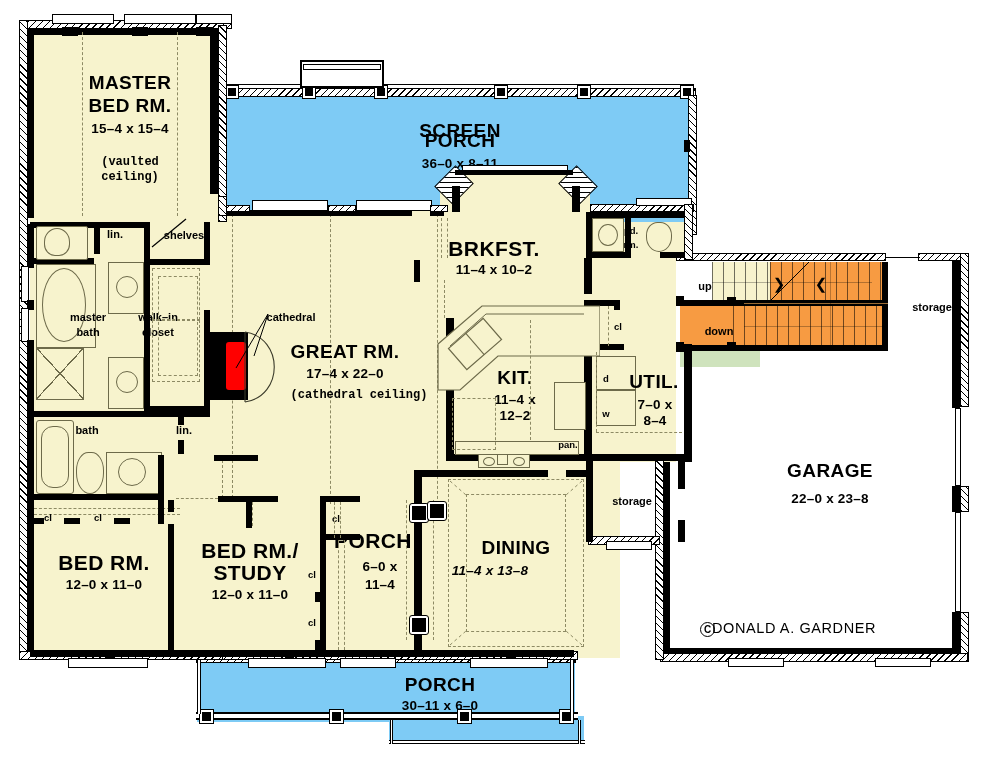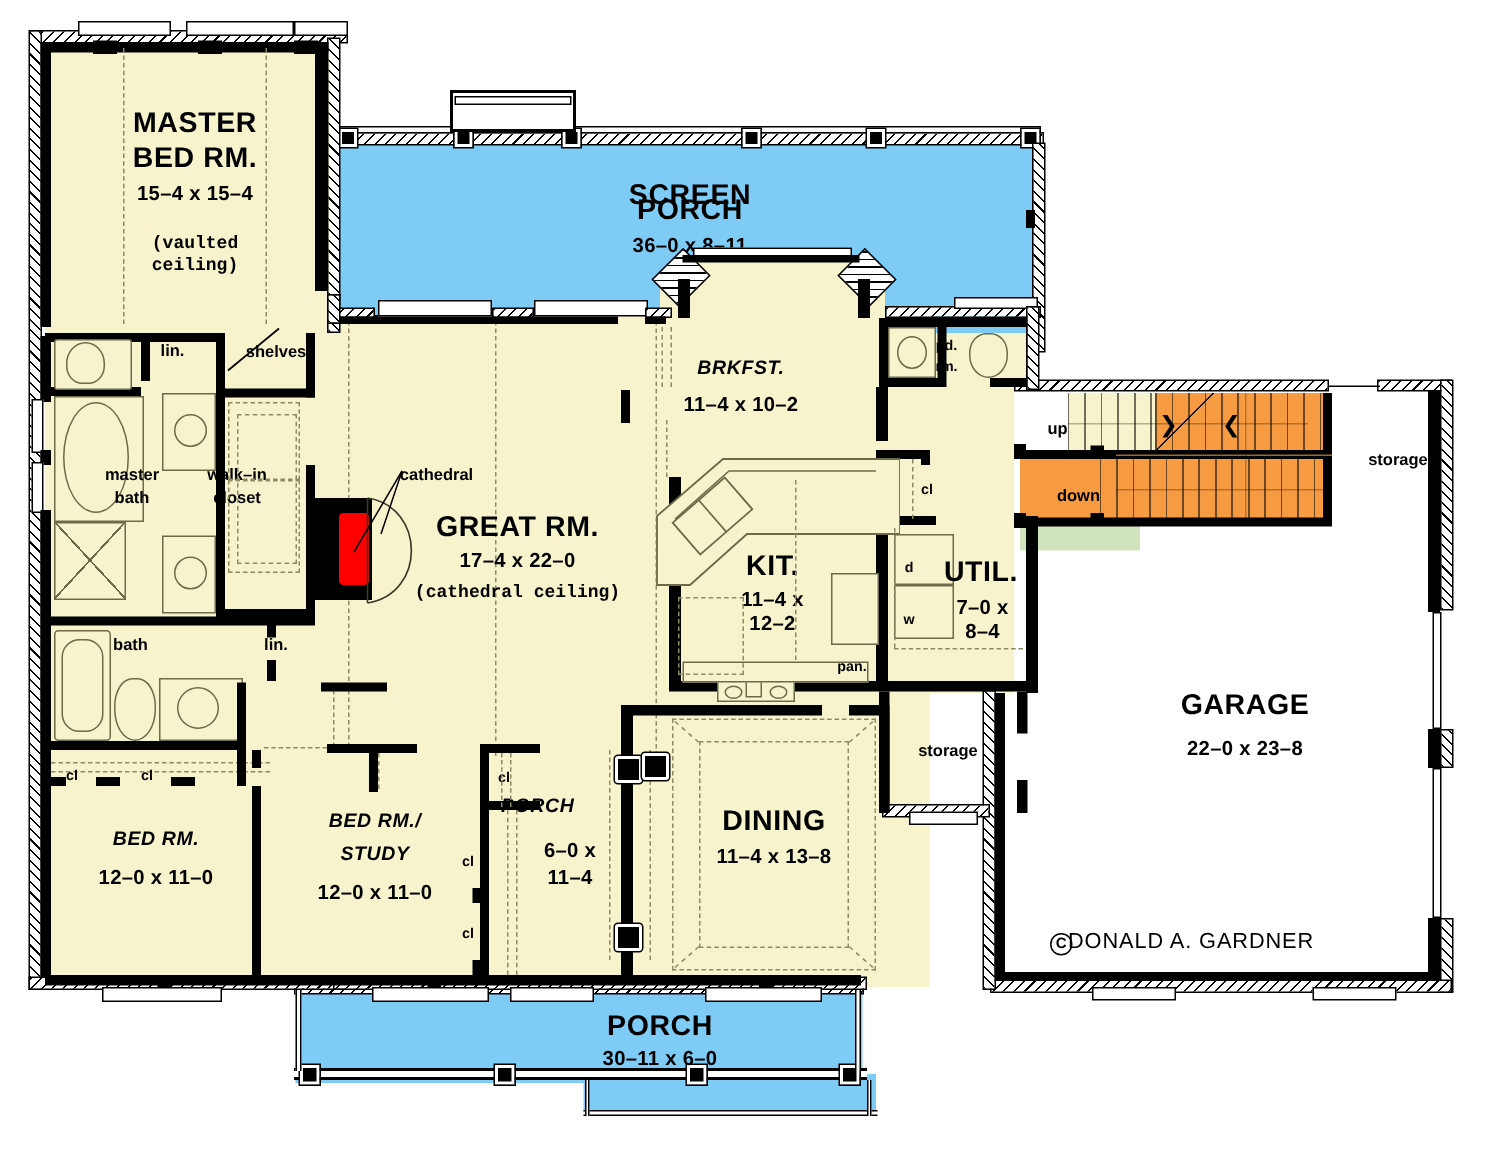--- a/index.html
+++ b/index.html
@@ -36,21 +36,21 @@
   .dash-h{border-top:1px dashed #8d8a64;}
   .dashbox{border:1px dashed #8d8a64;}
 
   
   .win{background:#ffffff;border:1px solid #000;}
 
   
   .lbl{position:absolute;text-align:center;color:#000;
        line-height:1.06;white-space:nowrap;}
   .room-name{font-size:19px;font-weight:700;letter-spacing:.4px;}
-  .room-name.sm{font-size:13px;font-style:italic;}
+  .room-name.sm{font-size:21px;}
   .room-dim{font-size:13.5px;font-weight:700;letter-spacing:.2px;}
   .room-note{font-size:12px;font-weight:700;font-family:Liberation Mono, monospace;}
   .tiny{font-size:11px;font-weight:700;}
   .tinier{font-size:9.5px;font-weight:700;}
   .copy{font-size:14.5px;font-weight:400;letter-spacing:.6px;}
   .copysub{font-size:13px;font-weight:400;letter-spacing:.5px;}
 
   .fireplace-red{background:#ff0000;}
 
   
@@ -302,21 +302,21 @@
   <div class="abs dash-h" style="left:176px;top:498px;width:42px;"></div>
   <div class="abs dash-v" style="left:222px;top:460px;height:38px;"></div>
   <div class="abs dash-v" style="left:232px;top:460px;height:38px;"></div>
   <div class="abs wall" style="left:214px;top:455px;width:44px;height:6px;"></div>
 
   <div class="abs dash-v" style="left:330px;top:214px;height:290px;"></div>
   <div class="abs dash-v" style="left:437px;top:214px;height:290px;"></div>
   <div class="abs dash-v" style="left:232px;top:214px;height:240px;"></div>
   <div class="lbl room-name" style="left:270px;top:342px;width:150px;">GREAT RM.</div>
   <div class="lbl room-dim" style="left:268px;top:367px;width:154px;">17–4  x  22–0</div>
-  <div class="lbl room-note" style="left:268px;top:389px;width:154px;">(cathedral  ceiling)</div>
+  <div class="lbl room-note" style="left:282px;top:389px;width:154px;">(cathedral  ceiling)</div>
 
   <div class="abs wall" style="left:210px;top:332px;width:38px;height:68px;"></div>
   <div class="abs fireplace-red" style="left:226px;top:342px;width:20px;height:48px;border-radius:3px;"></div>
   <svg class="abs" style="left:244px;top:328px;width:60px;height:78px;" viewBox="0 0 60 78">
     <path d="M1 4 C 40 10, 40 68, 1 74" fill="none" stroke="#3a3a2a" stroke-width="1.1"></path>
     <line x1="1" y1="4" x2="1" y2="74" stroke="#3a3a2a" stroke-width="1.1"></line>
   </svg>
   <svg class="abs" style="left:228px;top:310px;width:66px;height:64px;" viewBox="0 0 66 64">
     <line x1="40" y1="4" x2="8" y2="58" stroke="#000" stroke-width="1"></line>
     <line x1="40" y1="4" x2="26" y2="46" stroke="#000" stroke-width="1"></line>
@@ -446,21 +446,21 @@
   <div class="abs wall" style="left:586px;top:470px;width:7px;height:72px;"></div>
   <div class="abs dashbox" style="left:448px;top:479px;width:136px;height:168px;"></div>
   <div class="abs dashbox" style="left:466px;top:494px;width:100px;height:138px;"></div>
   <svg class="abs" style="left:448px;top:479px;width:136px;height:168px;" viewBox="0 0 136 168">
     <line x1="2" y1="2" x2="18" y2="16" stroke="#8d8a64" stroke-width="1" stroke-dasharray="3 3"></line>
     <line x1="134" y1="2" x2="118" y2="16" stroke="#8d8a64" stroke-width="1" stroke-dasharray="3 3"></line>
     <line x1="2" y1="166" x2="18" y2="152" stroke="#8d8a64" stroke-width="1" stroke-dasharray="3 3"></line>
     <line x1="134" y1="166" x2="118" y2="152" stroke="#8d8a64" stroke-width="1" stroke-dasharray="3 3"></line>
   </svg>
   <div class="lbl room-name" style="left:456px;top:538px;width:120px;">DINING</div>
-  <div class="lbl room-dim" style="left:450px;top:564px;width:132px;">11–4  x  13–8</div>
+  <div class="lbl room-dim" style="left:424px;top:564px;width:132px;font-style:italic;">11–4  x  13–8</div>
 
   <div class="abs wall" style="left:246px;top:502px;width:6px;height:26px;"></div>
   <div class="abs wall" style="left:222px;top:496px;width:56px;height:6px;"></div>
   <div class="abs dash-v" style="left:252px;top:502px;height:24px;"></div>
 
   <div class="abs post" style="left:428px;top:502px;width:18px;height:18px;border-radius:2px;"></div>
   <div class="abs" style="left:432px;top:506px;width:11px;height:11px;background:#000;border-radius:50%;"></div>
 
   <div class="abs wall" style="left:414px;top:260px;width:6px;height:22px;"></div>
 

